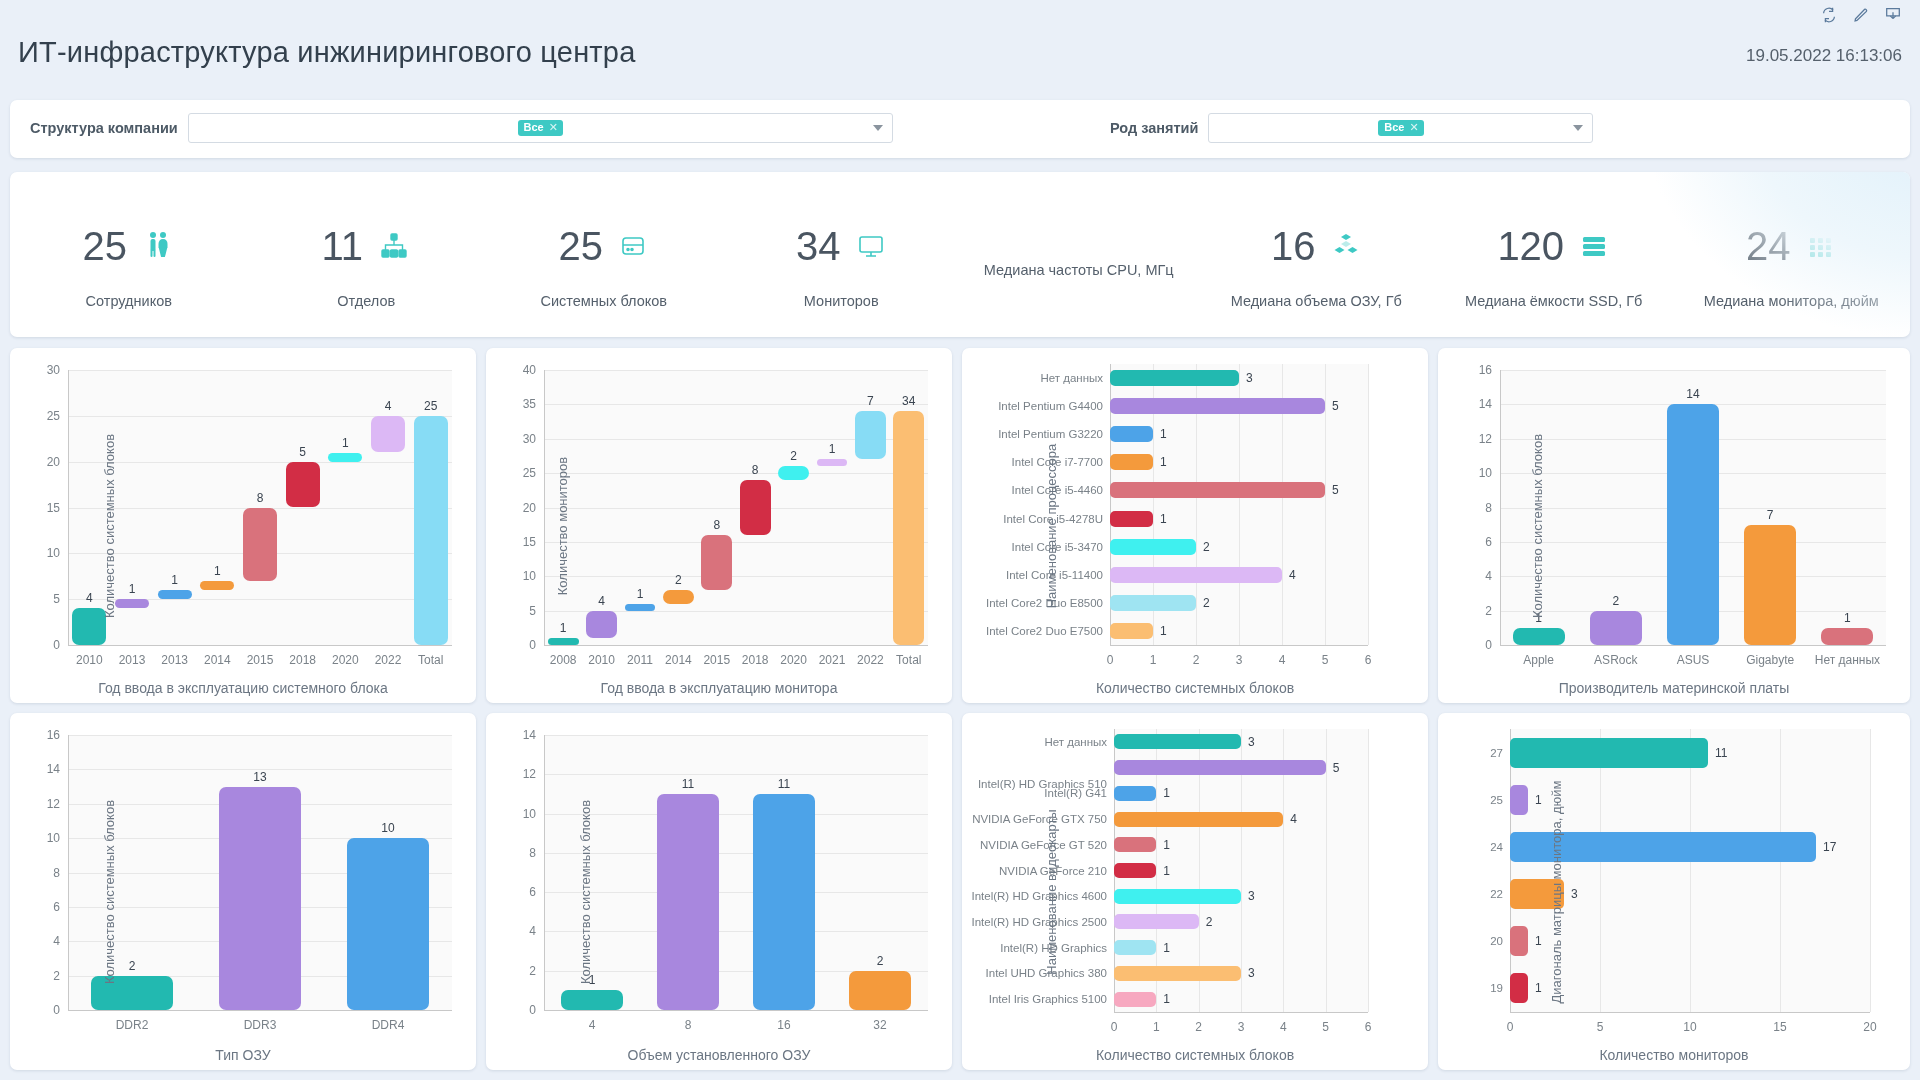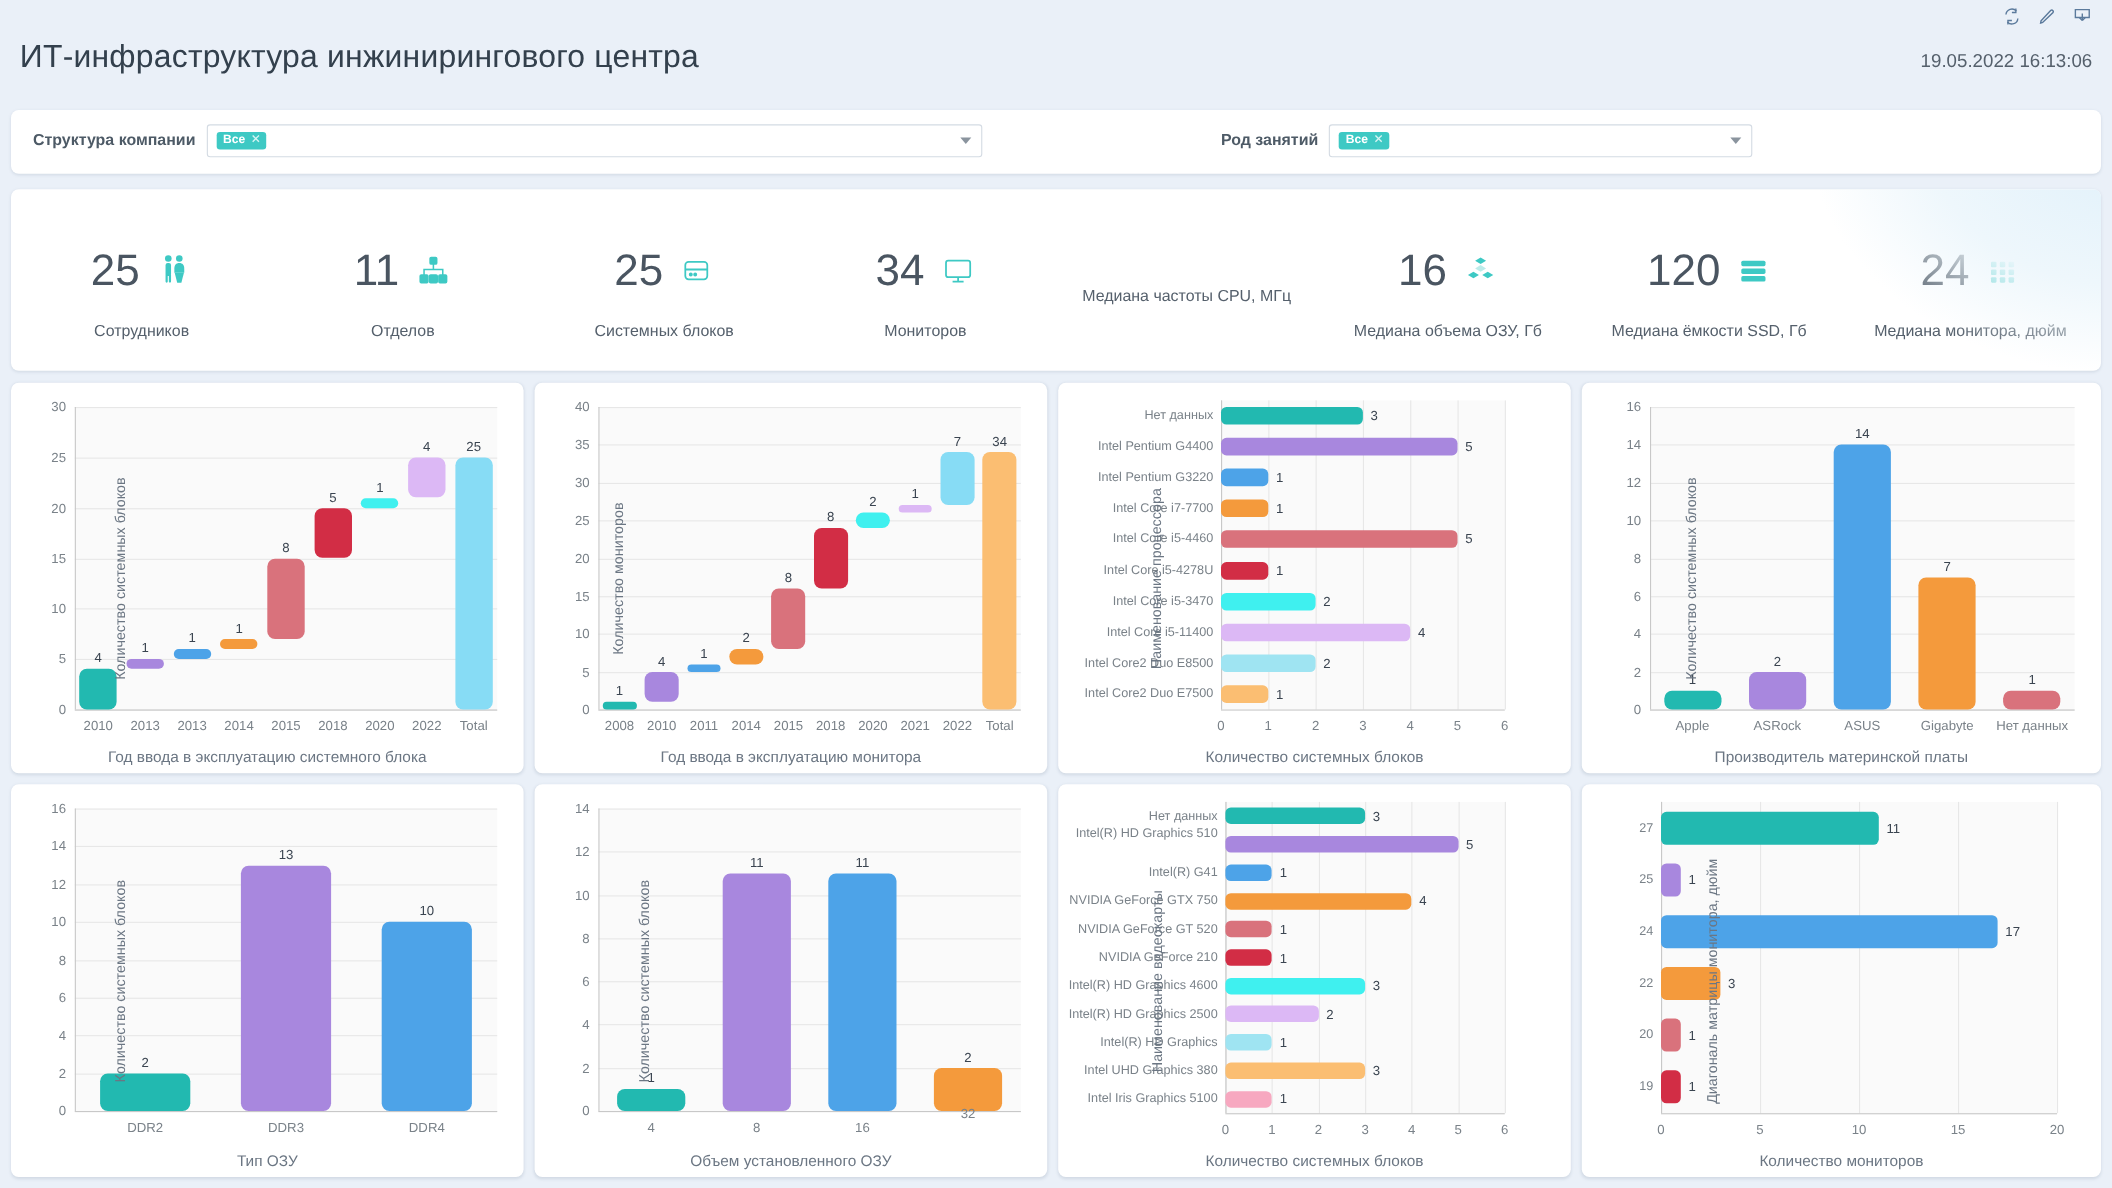--- a/index.html
+++ b/index.html
@@ -33,21 +33,21 @@
 
   
   .filterbar {
     position: absolute; left: 10px; top: 100px; width: 1900px; height: 58px;
     background: #fff; border-radius: 7px; box-shadow: 0 1px 3px rgba(40,60,90,.13);
   }
   .filter { position: absolute; top: 12px; height: 32px; display:flex; align-items:center;font-weight:bold; }
   .filter .flabel { font-size: 14.5px; color: #4d5a66; margin-right: 10px; white-space: nowrap; }
   .filter .fbox {
     position: relative; background: #fff; border: 1px solid #d4dbe3; border-radius: 3px;
-    height: 30px; display:flex; align-items:center; padding: 0 8px;
+    height: 30px; display:flex; align-items:center; padding: 0 8px; justify-content: center;
   }
   .filter .chip {
     background: #3ec9c4; color:#fff; font-size: 11px; border-radius: 3px;
     padding: 2px 5px 3px 6px; display:flex; align-items:center; gap:5px; line-height:1;
   }
   .filter .chip .x { color: #d9f5f4; font-size: 11px; }
   .filter .caret {
     position:absolute; right: 9px; top: 50%; transform: translateY(-50%);
     width:0;height:0;border-left:5px solid transparent;border-right:5px solid transparent;
     border-top:6px solid #8a949e;
@@ -549,21 +549,21 @@
           <div class="vlabel" style="left: 106px; top: 260.357px;">1</div>
           <div class="tick tickx" style="left: 106px; top: 305px;">4</div>
           <div class="bar" style="left: 171px; top: 80.9286px; width: 62px; height: 216.071px; background: rgb(168, 135, 222);"></div>
           <div class="vlabel" style="left: 202px; top: 63.9286px;">11</div>
           <div class="tick tickx" style="left: 202px; top: 305px;">8</div>
           <div class="bar" style="left: 267px; top: 80.9286px; width: 62px; height: 216.071px; background: rgb(77, 163, 232);"></div>
           <div class="vlabel" style="left: 298px; top: 63.9286px;">11</div>
           <div class="tick tickx" style="left: 298px; top: 305px;">16</div>
           <div class="bar" style="left: 363px; top: 257.714px; width: 62px; height: 39.2857px; background: rgb(244, 154, 60);"></div>
           <div class="vlabel" style="left: 394px; top: 240.714px;">2</div>
-          <div class="tick tickx" style="left: 394px; top: 292px;">32</div>
+          <div class="tick tickx" style="left: 394px; top: 305px;">32</div>
           <div class="axis-title-x">Объем установленного ОЗУ</div>
           <div class="axis-title-y">Количество системных блоков</div>
         </div>
       </div>
     <div class="card c7">
         <div class="plot" id="plot6">
           <div class="panel" style="left: 152px; top: 16px; width: 254px; height: 283px;"></div>
           <div class="gridline" style="left: 152px; top: 16px; width: 1px; height: 283px;"></div>
           <div class="tick tickx" style="left: 152px; top: 307px;">0</div>
           <div class="gridline" style="left: 194.333px; top: 16px; width: 1px; height: 283px;"></div>
@@ -578,21 +578,21 @@
           <div class="tick tickx" style="left: 363.667px; top: 307px;">5</div>
           <div class="gridline" style="left: 406px; top: 16px; width: 1px; height: 283px;"></div>
           <div class="tick tickx" style="left: 406px; top: 307px;">6</div>
           <div class="axisline" style="left: 152px; top: 16px; width: 1px; height: 283px;"></div>
           <div class="axisline" style="left: 152px; top: 299px; width: 254px; height: 1px;"></div>
           <div class="bar sm" style="left: 152px; top: 21.3636px; width: 127px; height: 15px; background: rgb(34, 185, 176);"></div>
           <div class="hlabel" style="left: 286px; top: 28.8636px;">3</div>
           <div class="catlabel" style="left: 0px; top: 28.8636px; width: 145px;">Нет данных</div>
           <div class="bar sm" style="left: 152px; top: 47.0909px; width: 211.667px; height: 15px; background: rgb(168, 135, 222);"></div>
           <div class="hlabel" style="left: 370.667px; top: 54.5909px;">5</div>
-          <div class="catlabel" style="left: 0px; top: 45px; width: 145px;">Intel(R) HD Graphics 510</div>
+          <div class="catlabel" style="left: 0px; top: 71px; width: 145px;">Intel(R) HD Graphics 510</div>
           <div class="bar sm" style="left: 152px; top: 72.8182px; width: 42.3333px; height: 15px; background: rgb(77, 163, 232);"></div>
           <div class="hlabel" style="left: 201.333px; top: 80.3182px;">1</div>
           <div class="catlabel" style="left: 0px; top: 80.3182px; width: 145px;">Intel(R) G41</div>
           <div class="bar sm" style="left: 152px; top: 98.5455px; width: 169.333px; height: 15px; background: rgb(244, 154, 60);"></div>
           <div class="hlabel" style="left: 328.333px; top: 106.045px;">4</div>
           <div class="catlabel" style="left: 0px; top: 106.045px; width: 145px;">NVIDIA GeForce GTX 750</div>
           <div class="bar sm" style="left: 152px; top: 124.273px; width: 42.3333px; height: 15px; background: rgb(217, 114, 124);"></div>
           <div class="hlabel" style="left: 201.333px; top: 131.773px;">1</div>
           <div class="catlabel" style="left: 0px; top: 131.773px; width: 145px;">NVIDIA GeForce GT 520</div>
           <div class="bar sm" style="left: 152px; top: 150px; width: 42.3333px; height: 15px; background: rgb(210, 45, 69);"></div>

